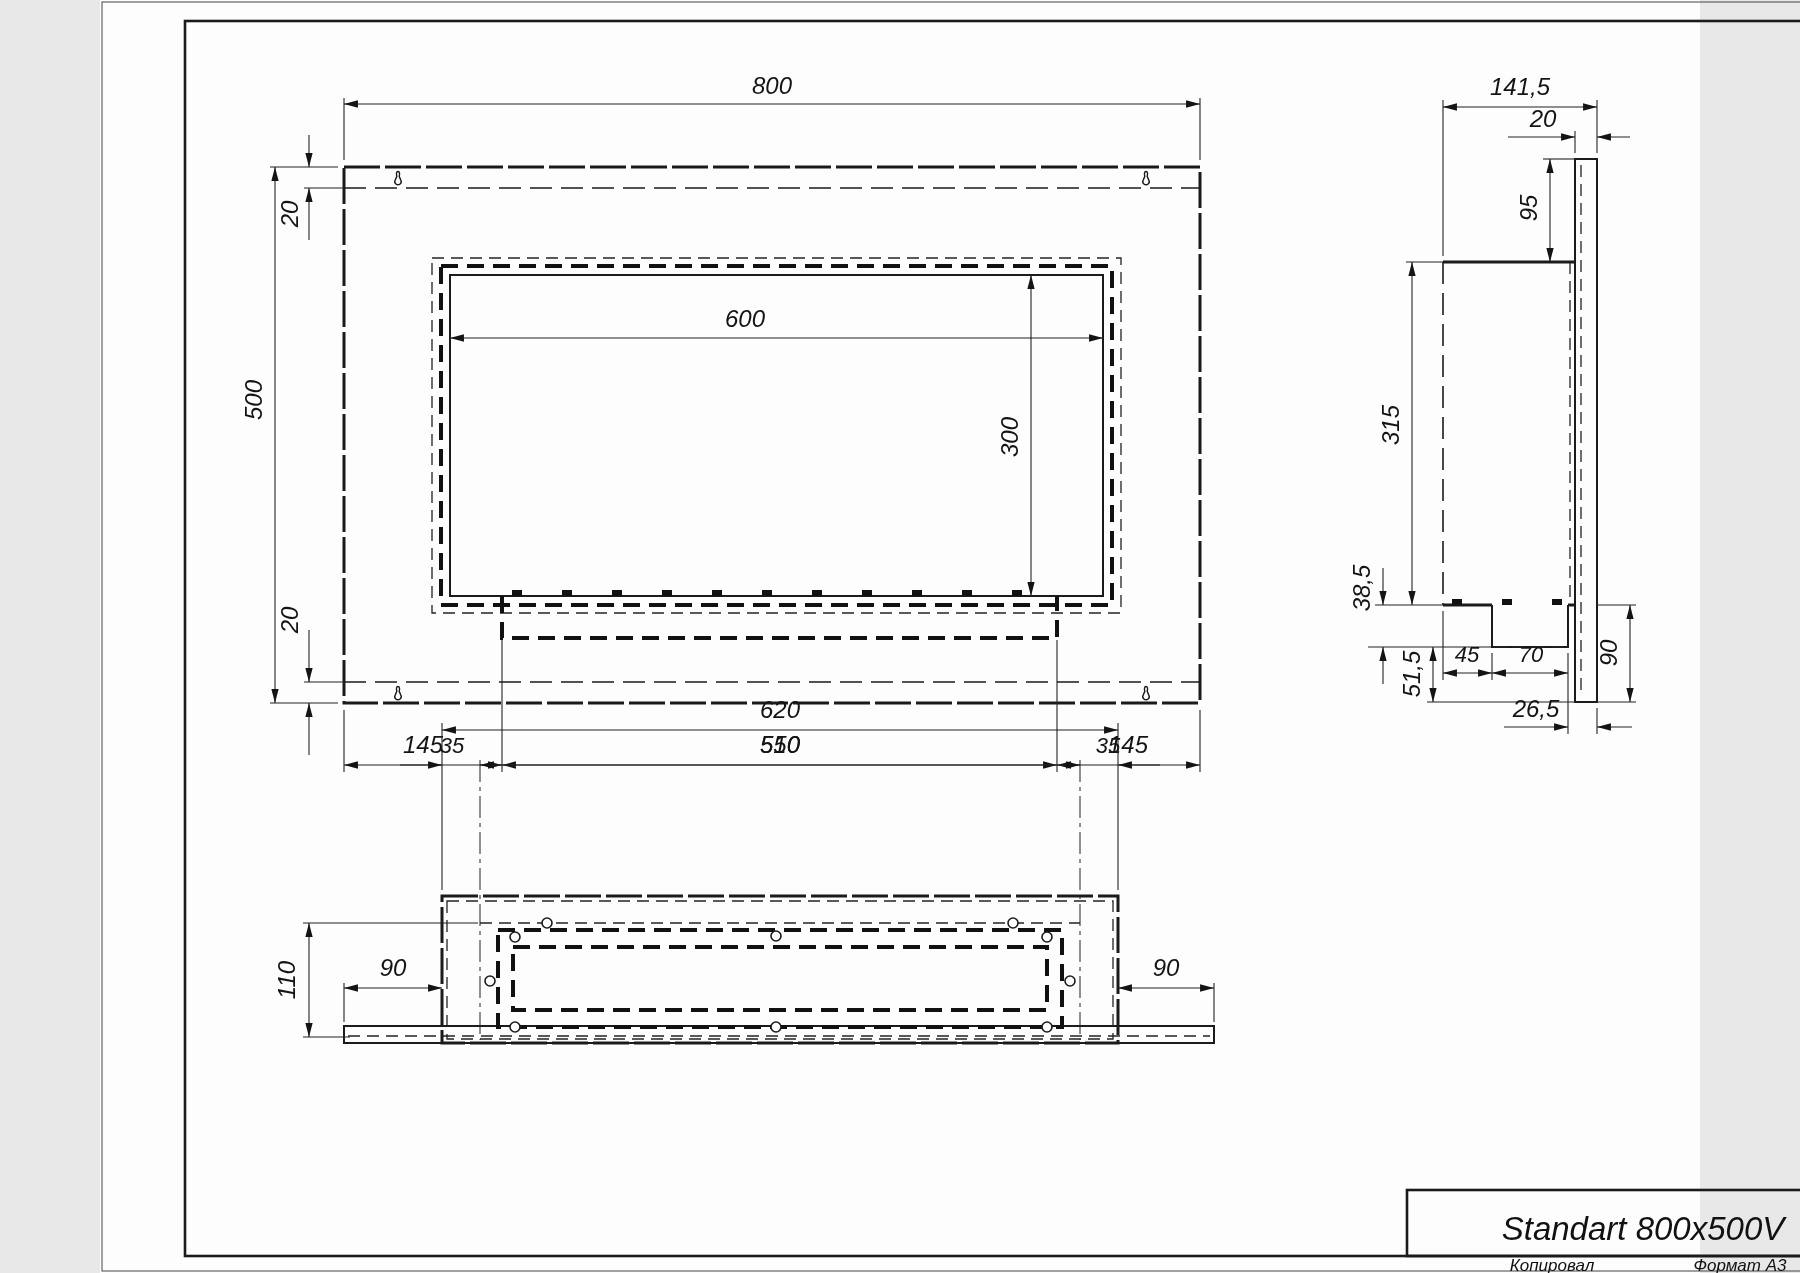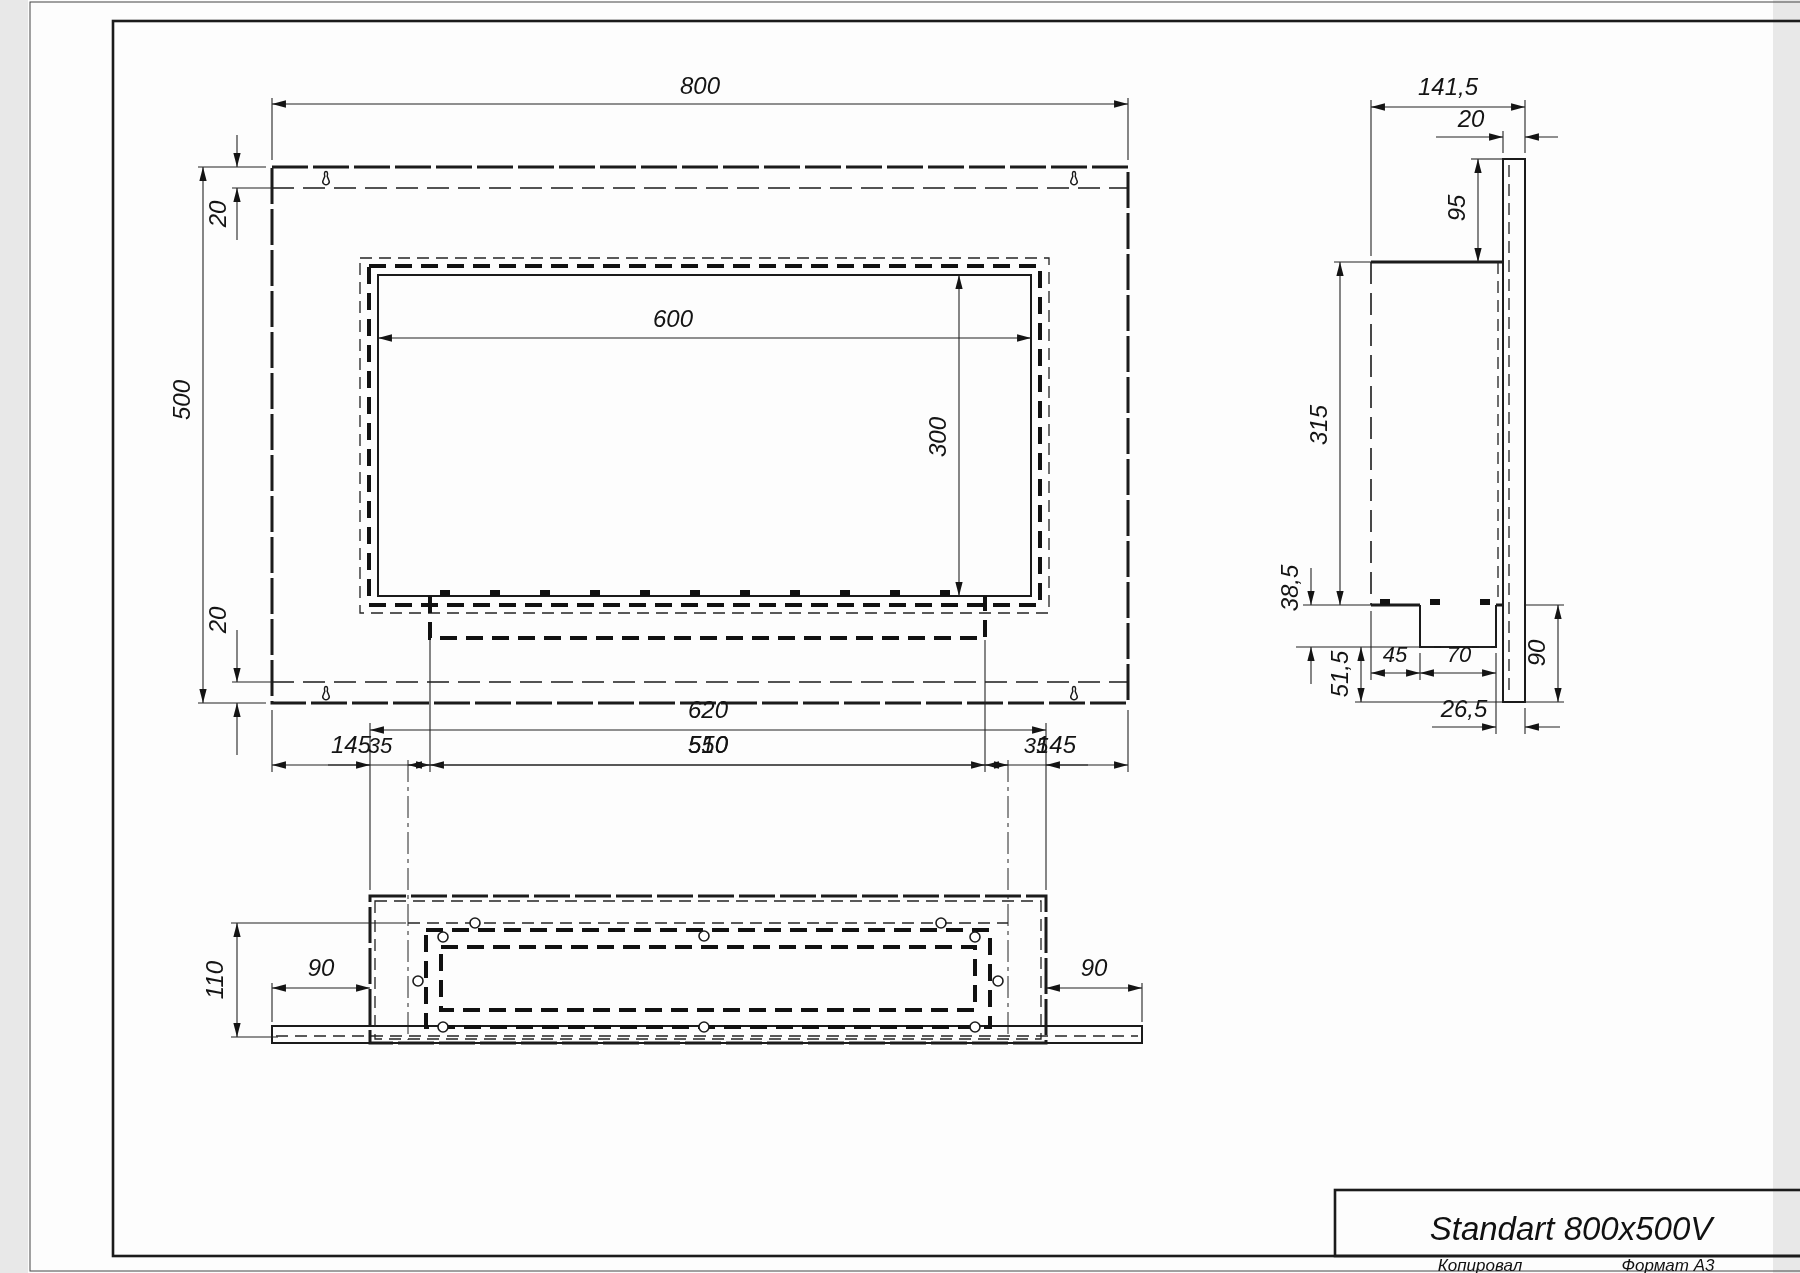--- a/index.html
+++ b/index.html
@@ -1,16 +1,16 @@
 <!DOCTYPE html>
 <html><head>
 <meta charset="utf-8">
 <style>
   html,body{margin:0;padding:0;background:#e8e8e8;}
-  .page{position:relative;width:1745px;height:1273px;background:#fdfdfd;margin:0 auto;
+  .page{position:relative;width:1600px;height:1273px;background:#fdfdfd;margin:0 auto;
         font-family:"Liberation Sans",sans-serif;}
   svg{position:absolute;left:0;top:0;}
   .thick{stroke:#1b1b1b;stroke-width:3;fill:none;}
   .thickd{stroke:#1b1b1b;stroke-width:3;fill:none;stroke-dasharray:36 5;}
   .med{stroke:#1b1b1b;stroke-width:2;fill:none;}
   .thin{stroke:#232323;stroke-width:1.1;fill:none;}
   .hid{stroke:#1b1b1b;stroke-width:1.6;fill:none;stroke-dasharray:22 9;}
   .hthick{stroke:#111;stroke-width:4;fill:none;stroke-dasharray:17 9;}
   .hthin{stroke:#232323;stroke-width:1.3;fill:none;stroke-dasharray:12 7;}
   .cline{stroke:#232323;stroke-width:1;fill:none;stroke-dasharray:22 5 4 5;}

